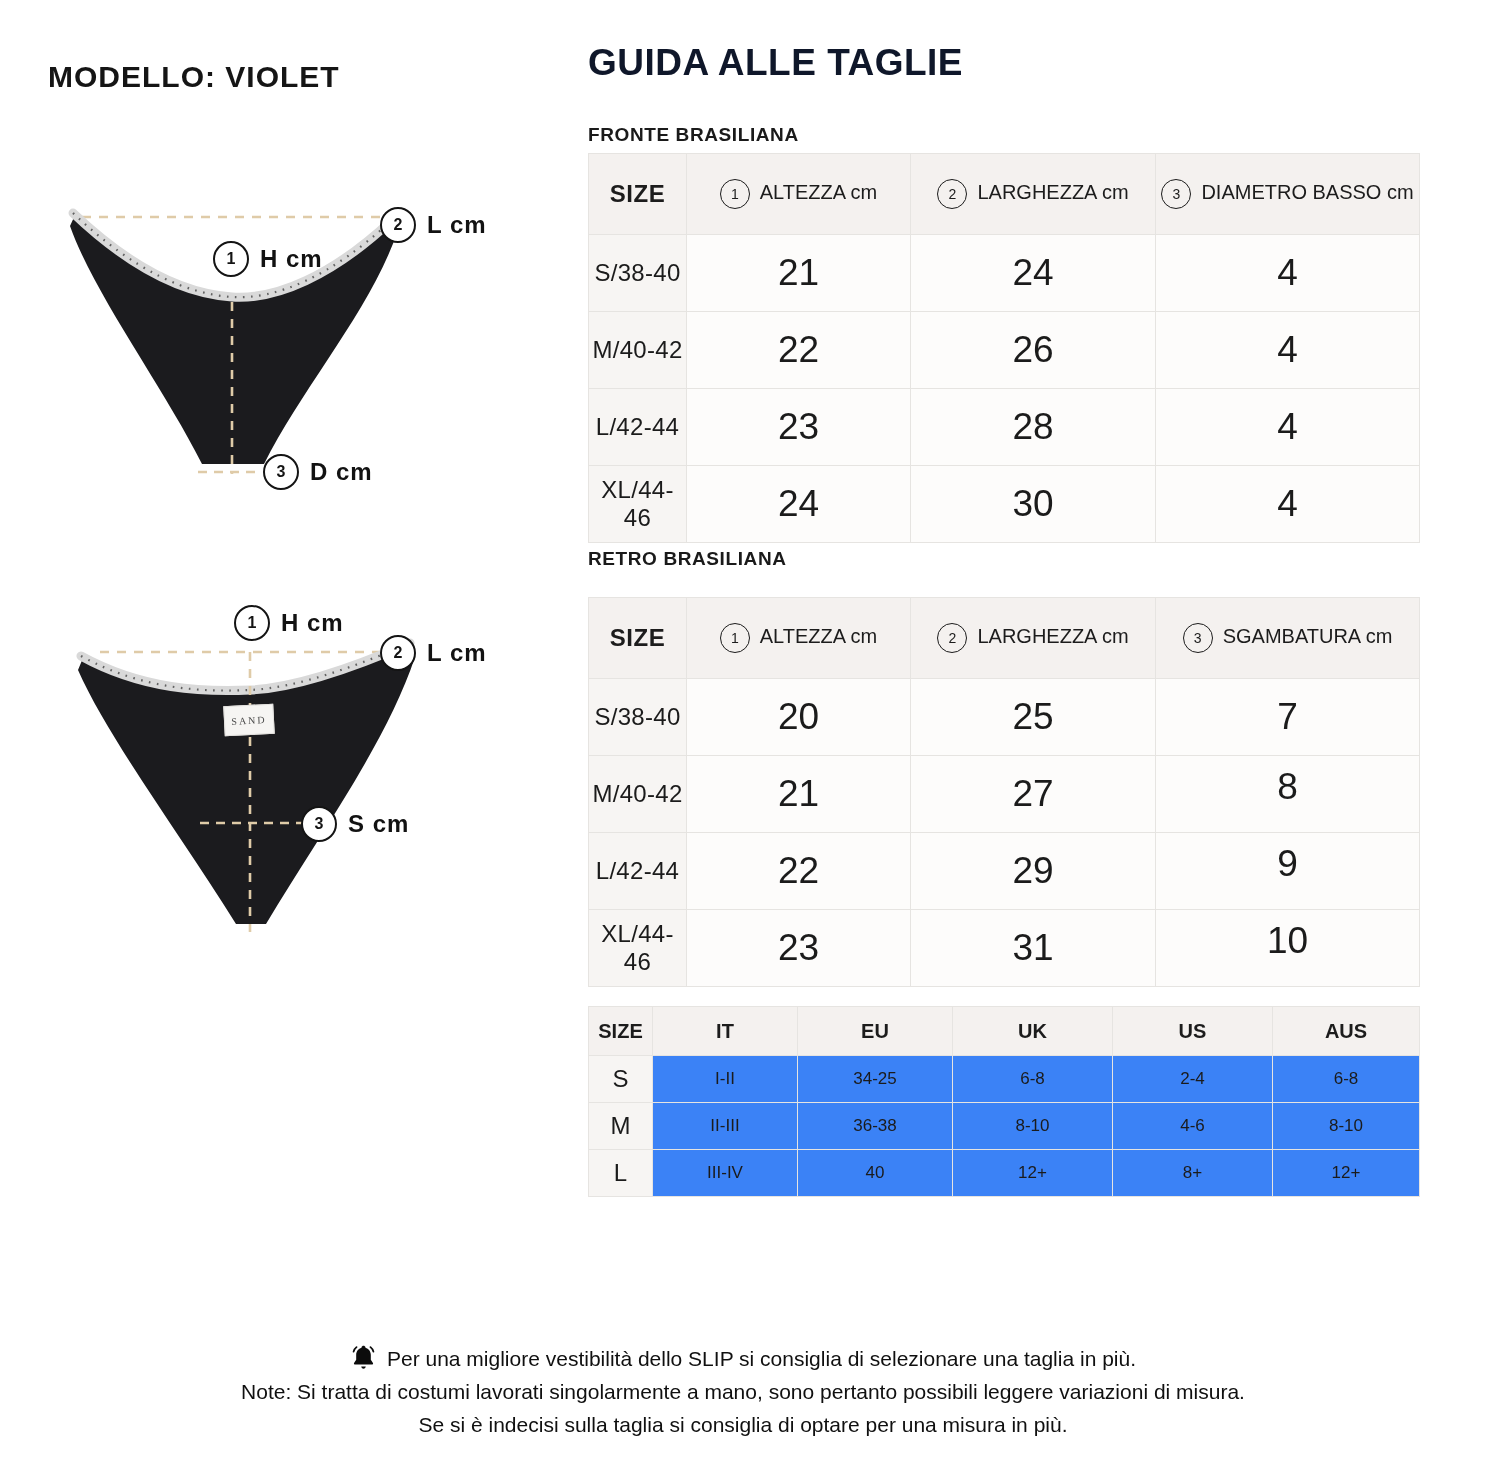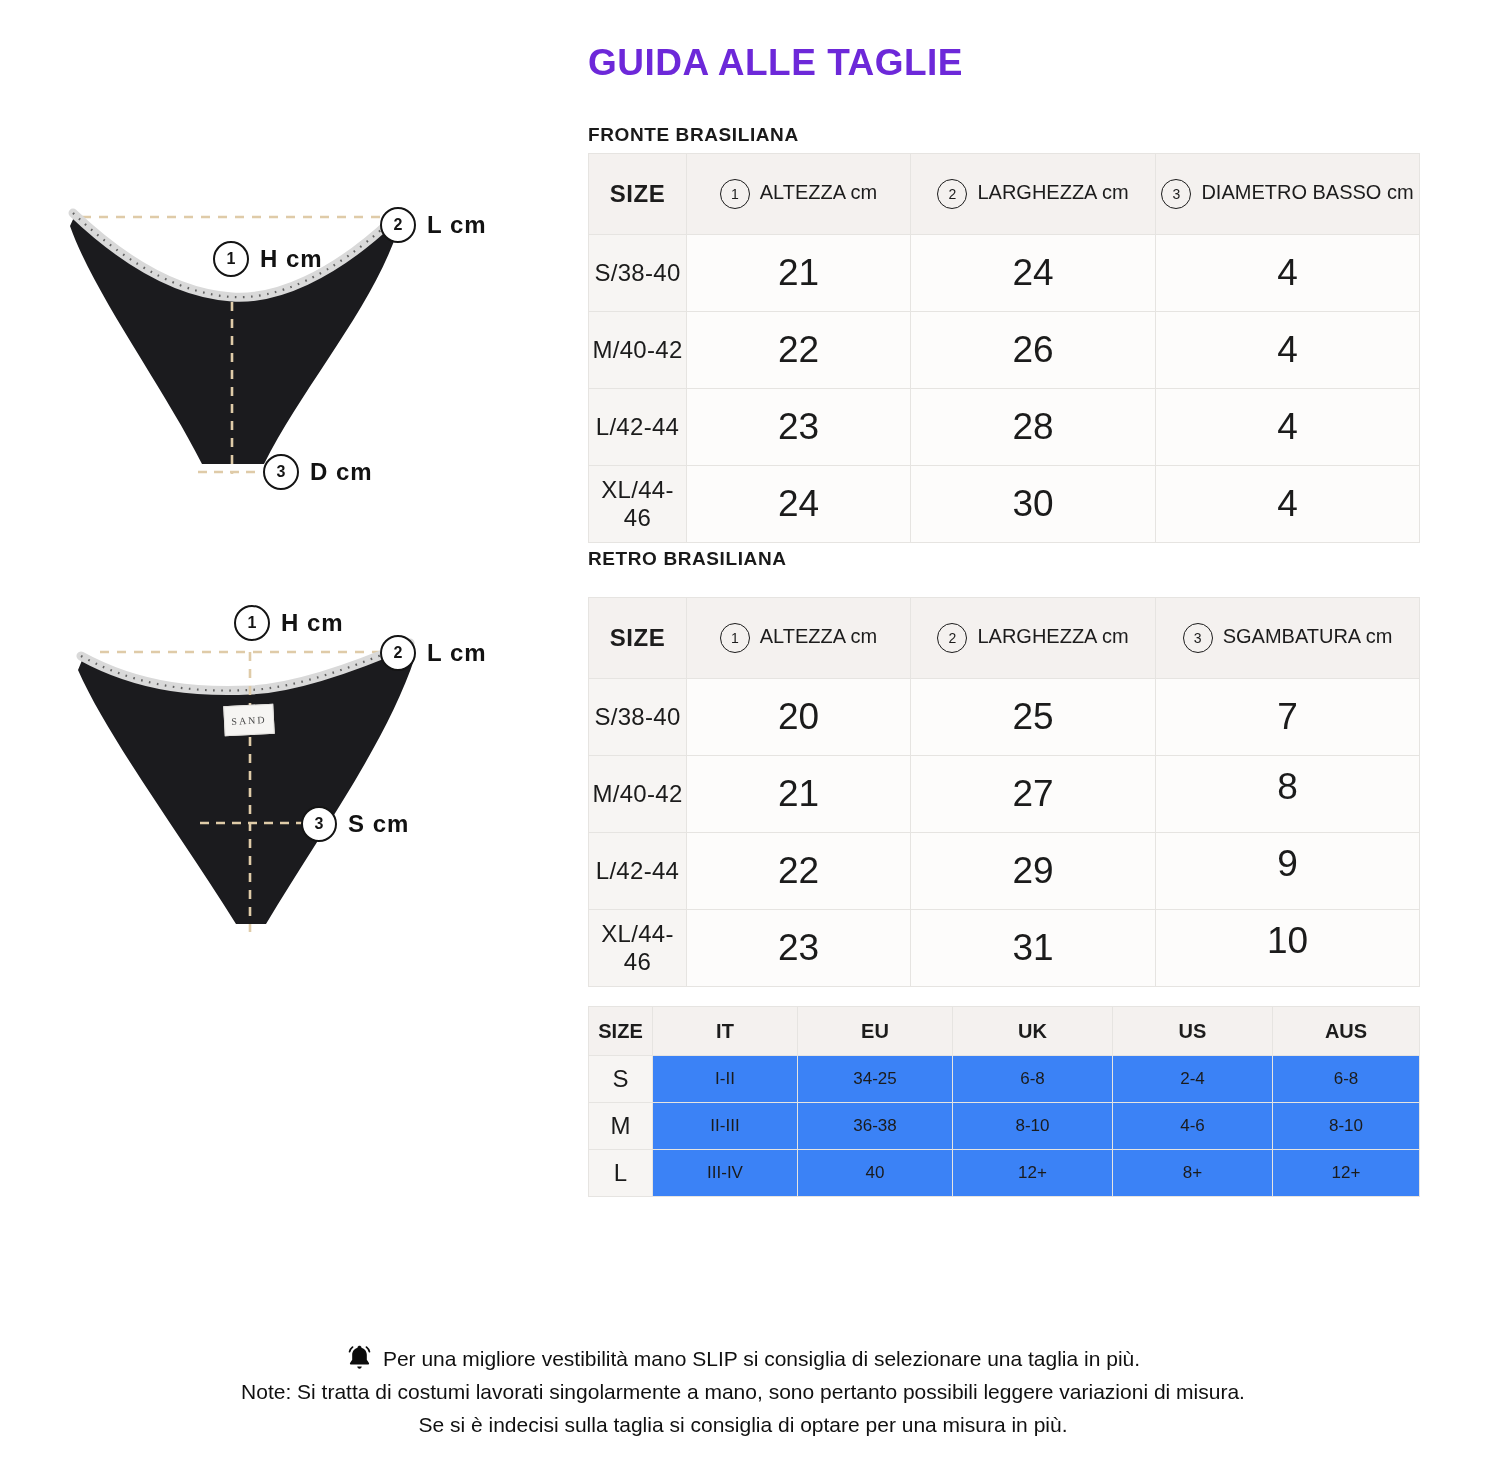--- a/index.html
+++ b/index.html
@@ -20,21 +20,21 @@
                background:#ffffff; font-size:16px; font-weight:600; color:#141414; flex:0 0 auto; }
   .anno .lbl { margin-left:11px; font-size:24px; font-weight:700; color:#121212; letter-spacing:1px; }
 
   .brand-tag { position:absolute; left:224px; top:705px; width:50px; height:30px;
                background:#f6f5f3; border:1px solid #e2e0dd; transform:rotate(-3deg);
                display:flex; align-items:center; justify-content:center;
                font-family:"Liberation Serif", serif; font-size:10px; letter-spacing:2px; color:#4a4a4a; }
 
   
   .guide-title { position:absolute; left:588px; top:42px; font-size:37px; font-weight:600;
-                 letter-spacing:0.5px; color:#6d28d9; }
+                 letter-spacing:0.5px; color:#0f172a; }
   .tbl-caption { position:absolute; left:588px; font-size:19px; font-weight:700;
                  letter-spacing:0.6px; color:#1a1a1a; }
   .cap-1 { top:124px; } .cap-2 { top:548px;text-align:right; }
 
   table.mtable, table.intl { position:absolute; left:588px; border-collapse:collapse; table-layout:fixed;padding-left:20px; }
   .tbl-1 { top:153px; } .tbl-2 { top:597px; } .tbl-3 { top:1006px; }
 
   .mtable th, .mtable td, .intl th, .intl td {
       border:1px solid #e6e4e1; text-align:center; vertical-align:middle; overflow:hidden; }
 
@@ -56,20 +56,21 @@
   .notes { position:absolute; left:0; top:1342px; width:1486px; text-align:center; color:#101010; }
   .notes .nline { font-size:21px; line-height:33px; }
   .bell { display:inline-block; width:27px; height:27px; vertical-align:-5px; margin-right:10px; }
 </style>
 </head>
 <body>
 
 <div class="canvas">
 
   <div class="model-title">
+    <div>MODELLO: VIOLET</div>
   </div>
 
   <svg class="diagram-svg svg-front" width="420" height="300" viewBox="0 0 420 300">
     <path d="M20,21 H330" stroke="#dfcba8" stroke-width="2.6" stroke-dasharray="9 8" fill="none"></path>
     <path d="M13,19 C75,78 128,100 170,103 C212,106 268,82 328,26 L336,34
              C310,112 240,192 202,268 L140,268 C102,192 32,98 8,30 Z" fill="#1b1b1e"></path>
     <path d="M11,17 C73,76 126,98 170,101 C214,104 270,80 330,24" stroke="#d9d9d9" stroke-width="9" fill="none" stroke-linecap="round"></path>
     <path d="M11,17 C73,76 126,98 170,101 C214,104 270,80 330,24" stroke="#3a3a3a" stroke-width="2.2" fill="none" stroke-dasharray="1.6 6.5" opacity="0.75"></path>
     <path d="M170,106 V278" stroke="#dfcba8" stroke-width="2.6" stroke-dasharray="9 8" fill="none"></path>
     <path d="M136,276 H200" stroke="#dfcba8" stroke-width="2.6" stroke-dasharray="9 7" fill="none"></path>
@@ -261,19 +262,19 @@
       </tr>
     </tbody>
   </table>
 
   <div class="notes">
     <div class="nline">
       <svg class="bell" viewBox="0 0 24 24">
         <path fill="#0c0c0c" d="M12 1.6c-.8 0-1.5.5-1.7 1.2l-.1.6C7.5 4.2 5.5 6.7 5.5 9.6v4.4l-1.9 2.8c-.2.3-.2.7 0 1 .2.3.5.5.9.5h15c.4 0 .7-.2.9-.5.2-.3.2-.7 0-1l-1.9-2.8V9.6c0-2.9-2-5.4-4.7-6.2l-.1-.6c-.2-.7-.9-1.2-1.7-1.2z"></path>
         <path fill="#0c0c0c" d="M10 20.1c0 1.1.9 2 2 2s2-.9 2-2z"></path>
         <path fill="none" stroke="#0c0c0c" stroke-width="1.6" stroke-linecap="round" d="M3.2 6.8c.4-1.6 1.3-3 2.6-4M20.8 6.8c-.4-1.6-1.3-3-2.6-4"></path>
-      </svg><span>Per una migliore vestibilità mano SLIP si consiglia di selezionare una taglia in più.</span>
+      </svg><span>Per una migliore vestibilità dello SLIP si consiglia di selezionare una taglia in più.</span>
     </div>
     <div class="nline">Note: Si tratta di costumi lavorati singolarmente a mano, sono pertanto possibili leggere variazioni di misura.</div>
     <div class="nline">Se si è indecisi sulla taglia si consiglia di optare per una misura in più.</div>
   </div>
 
 </div>
 
 </body></html>

